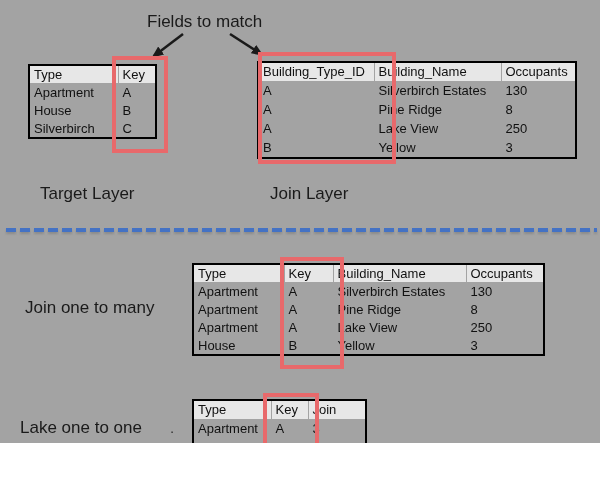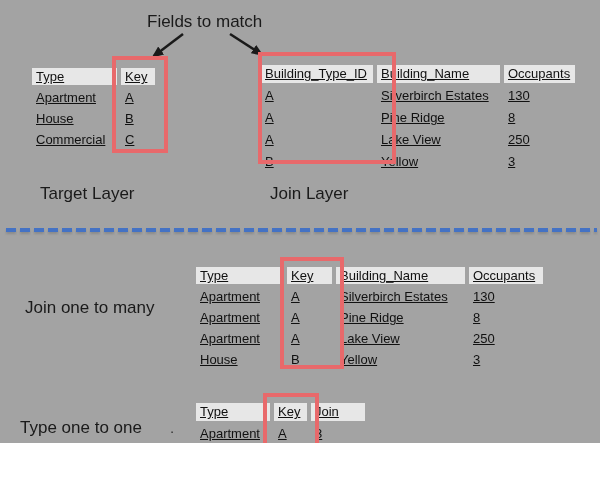--- a/index.html
+++ b/index.html
@@ -19,29 +19,28 @@
     color: #1a1a1a;
   }
   table.data-table {
     position: absolute;
     border-collapse: collapse;
     font-size: 13px;
     table-layout: fixed;
   }
   table.data-table { border: 2px solid #000; }
   .data-table th, .data-table td {
-    border: 4px solid #a3a3a3;
+    border: 1px solid #a3a3a3;
     padding: 0 4px;
     font-weight: normal;
     text-align: left;
     white-space: nowrap;
     overflow: hidden;
     height: 17px;
     line-height: 17px;
-    text-decoration: underline;
   }
   .data-table th { background: #e7e7e7; }
   .data-table.tall th, .data-table.tall td { height: 18px; line-height: 18px; }
 
   #target-table { left: 28px;  top: 64px; }
   #target-table col:nth-child(1){ width: 89px; }
   #target-table col:nth-child(2){ width: 38px; }
 
   #join-table { left: 257px; top: 61px; }
   #join-table col:nth-child(1){ width: 116px; }
@@ -124,21 +123,21 @@
       <tbody>
         <tr>
           <td>Apartment</td>
           <td>A</td>
         </tr>
         <tr>
           <td>House</td>
           <td>B</td>
         </tr>
         <tr>
-          <td>Commercial</td>
+          <td>Silverbirch</td>
           <td>C</td>
         </tr>
       </tbody>
     </table>
 
   <table class="data-table tall" id="join-table">
     <colgroup>
         <col>
         <col>
         <col>
@@ -222,21 +221,21 @@
           <td>House</td>
           <td>B</td>
           <td>Yellow</td>
           <td>3</td>
         </tr>
       </tbody>
     </table>
 
   <div class="key-rect" id="many-key-rect"></div>
 
-  <div class="label" id="one-label">Type one to one</div>
+  <div class="label" id="one-label">Lake one to one</div>
 
   <span id="stray-dot">.</span>
 
   <table class="data-table tall" id="one-table">
     <colgroup>
         <col>
         <col>
         <col>
       </colgroup>
   <thead>

